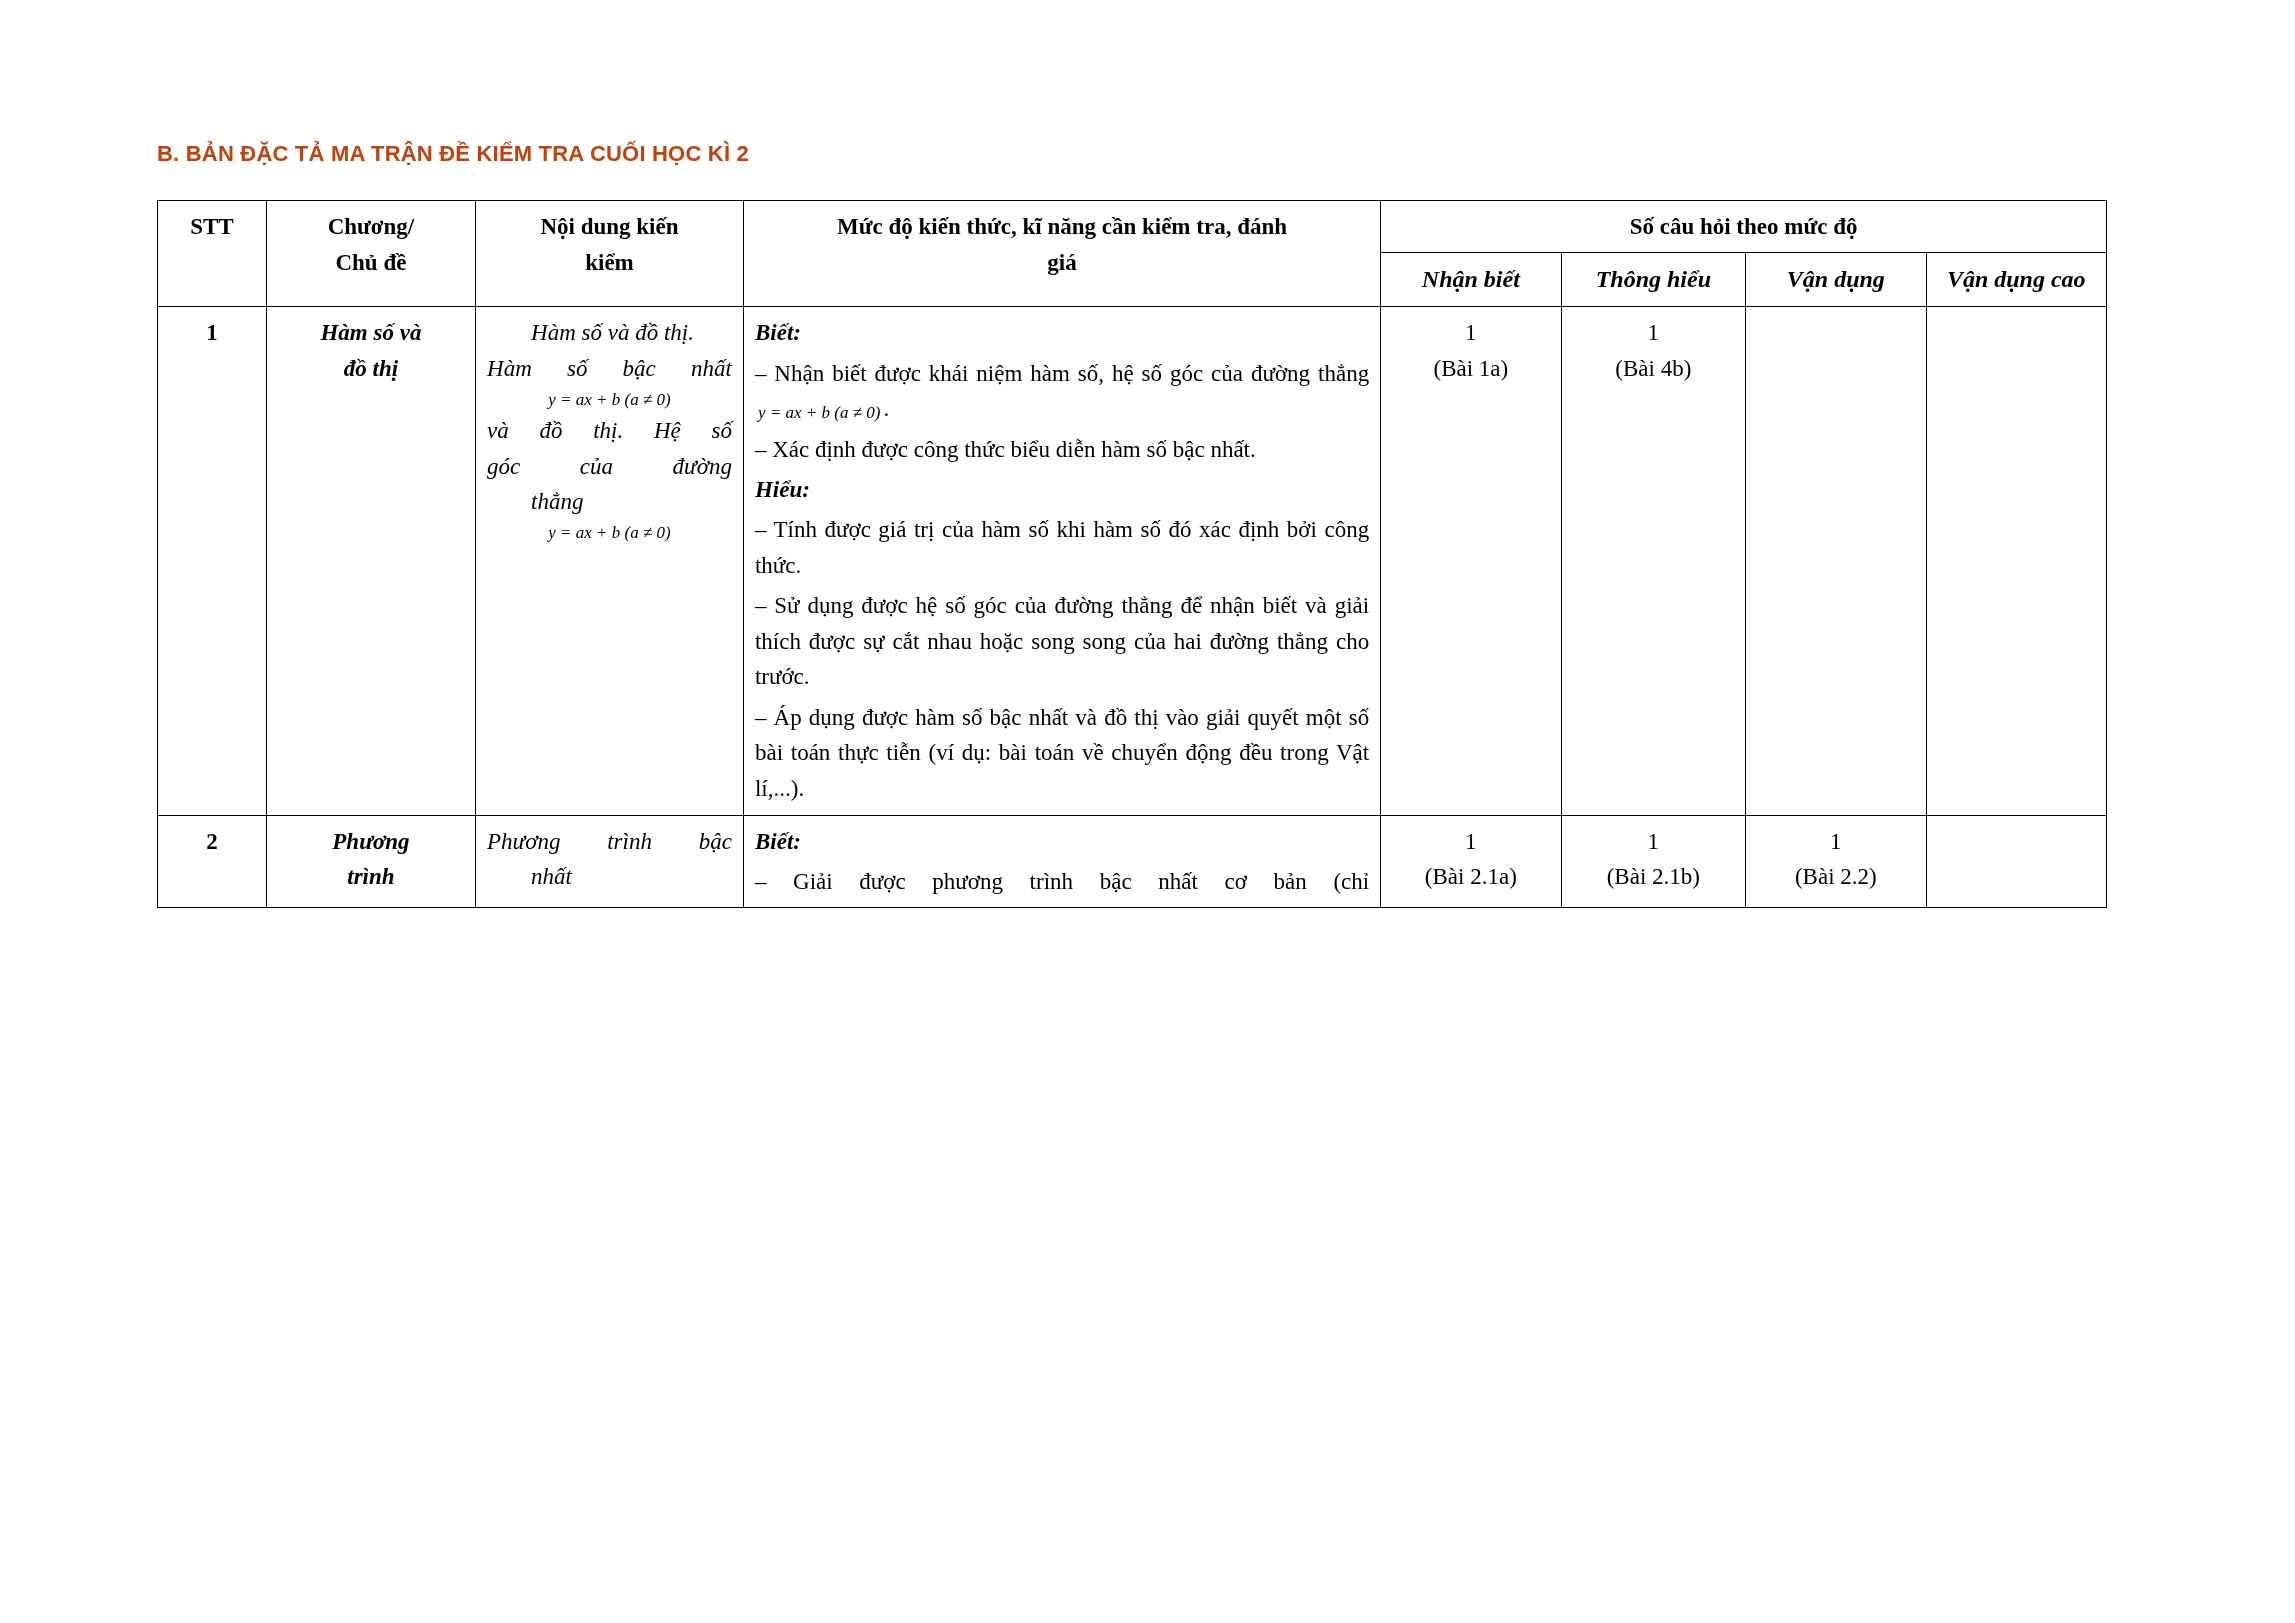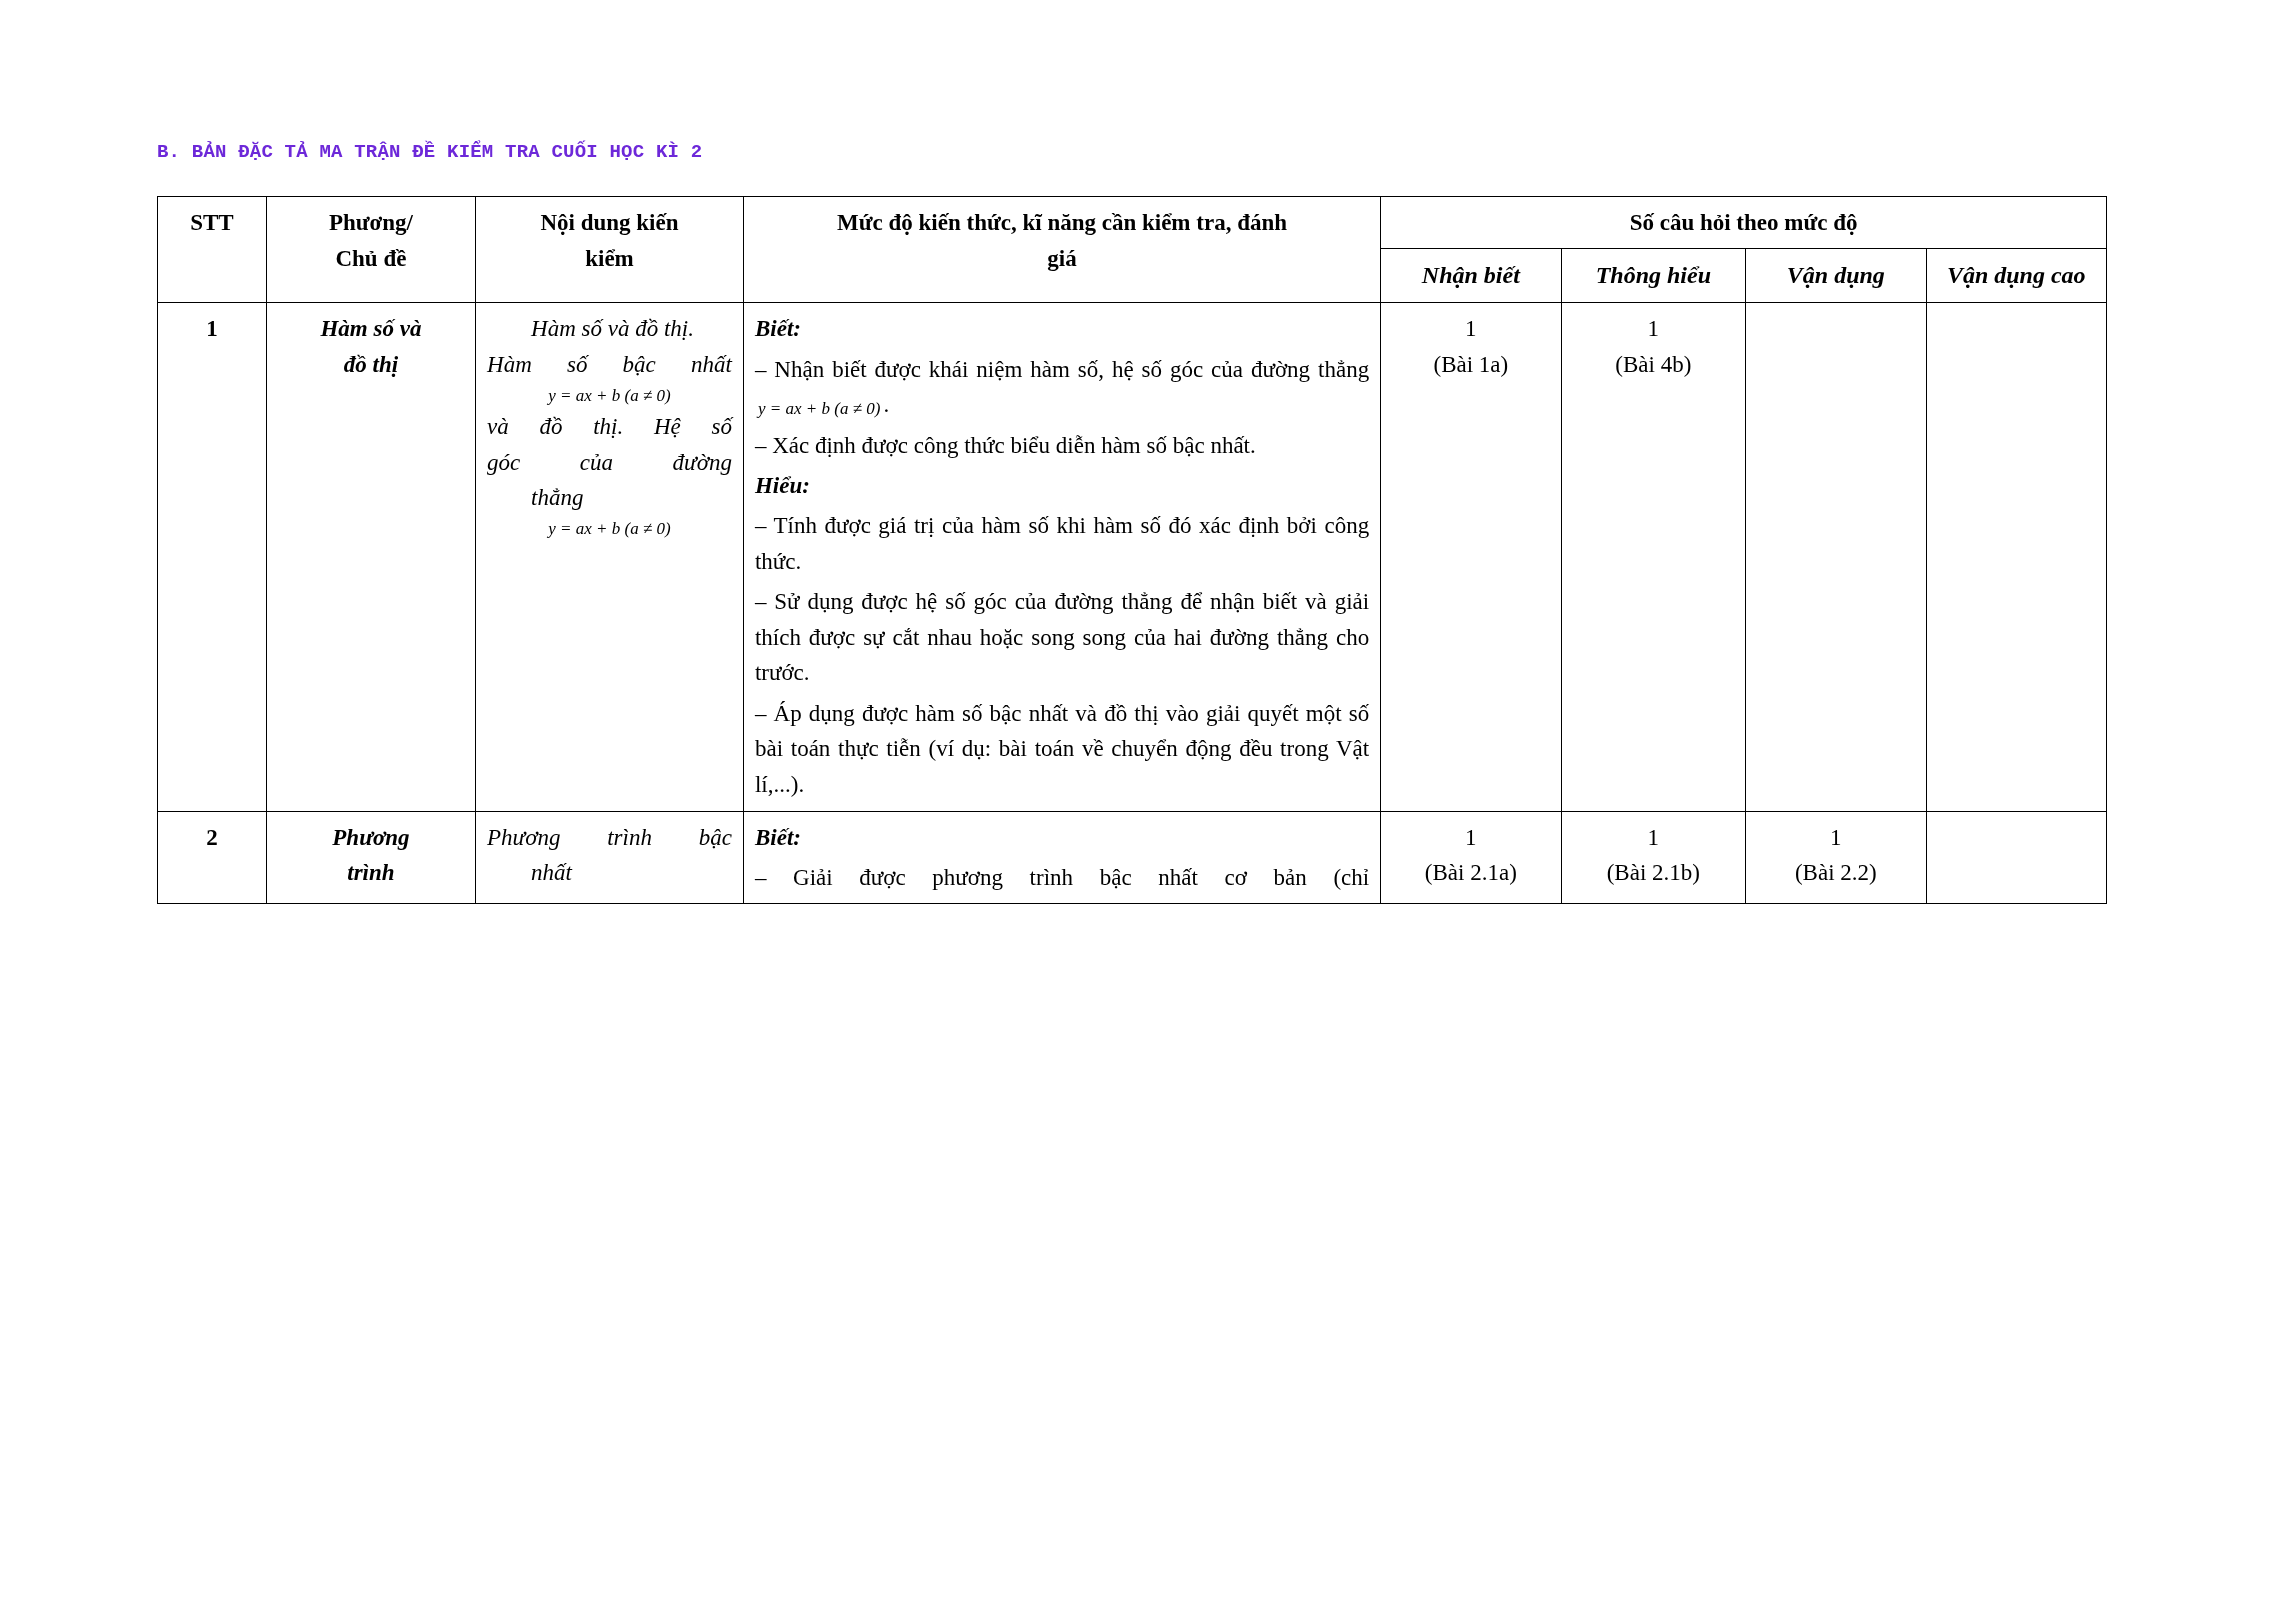--- a/index.html
+++ b/index.html
@@ -15,24 +15,24 @@
     position: relative;
   }
   .page {
     position: relative;
     width: 2295px;
     height: 1623px;
     box-sizing: border-box;
     padding: 141px 157px 0 157px;
   }
   .doc-title {
-    color: #6d28d9;
-    font-family: Liberation Mono, monospace;
-    font-weight: bold;
-    font-size: 19px;
+    color: #c2410c;
+    font-family: Liberation Sans, sans-serif;
+    font-weight: bold;
+    font-size: 22px;
     letter-spacing: 0.2px;
     margin: 0 0 33px 0;
   }
   table.matrix {
     border-collapse: collapse;
     width: 1950px;
     table-layout: fixed;
   }
   table.matrix td, table.matrix th {
     border: 1.6px solid #000000;
@@ -115,21 +115,21 @@
       <col class="col-mucdo">
       <col class="col-nb">
       <col class="col-th">
       <col class="col-vd">
       <col class="col-vdc">
     </colgroup>
     <thead>
       <tr>
         <th class="head" rowspan="2">STT</th>
         <th class="head" rowspan="2">
-          <div>Phương/</div>
+          <div>Chương/</div>
           <div>Chủ đề</div>
         </th>
         <th class="head" rowspan="2">
           <div>Nội dung kiến</div>
           <div>kiểm</div>
         </th>
         <th class="head" rowspan="2">
           <div>Mức độ kiến thức, kĩ năng cần kiểm tra, đánh</div>
           <div>giá</div>
         </th>

